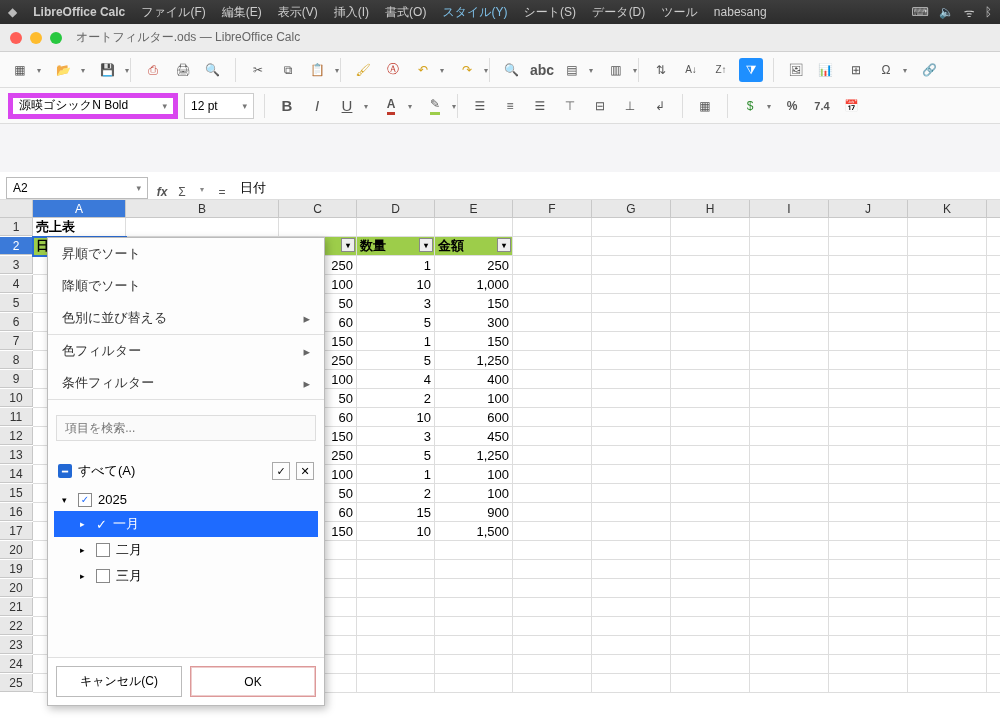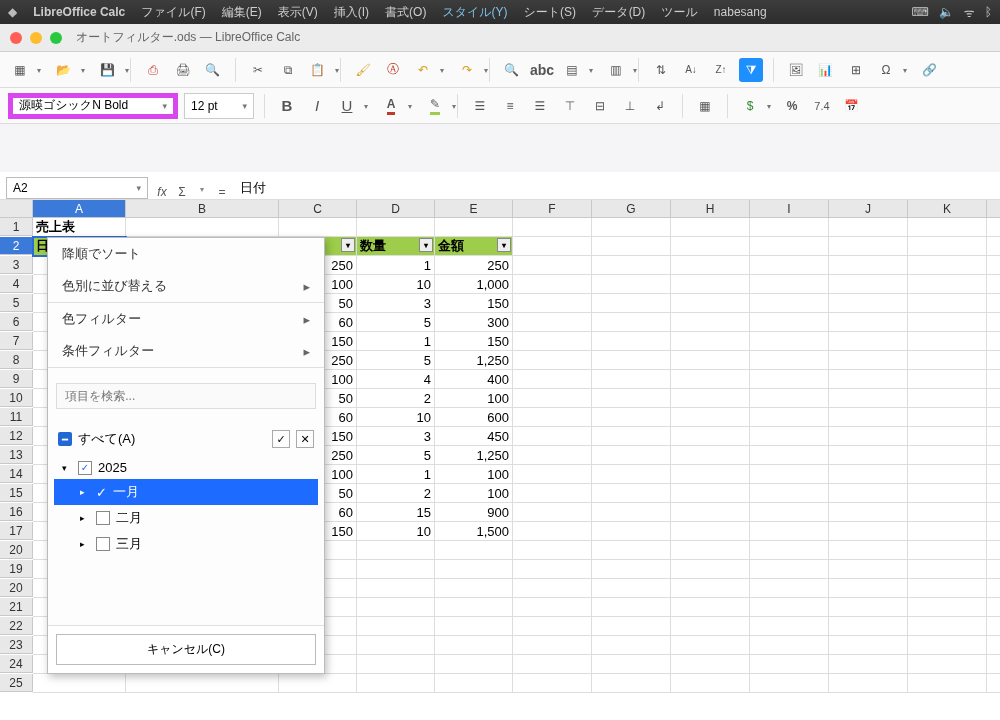--- a/index.html
+++ b/index.html
@@ -182,31 +182,31 @@
   <div class="tb-btn">⊤</div>
   <div class="tb-btn">⊟</div>
   <div class="tb-btn">⊥</div>
   <div class="tb-btn">↲</div>
   <div class="tb-sep"></div>
   <div class="tb-btn">▦</div>
   <div class="tb-sep"></div>
   <div class="tb-btn" style="color:#2e8b2e">$<span class="arr">▾</span></div>
   <div style="width:6px"></div>
   <div class="tb-btn" style="font-weight:bold">%</div>
-  <div class="tb-btn" style="font-size:11px;font-weight:normal">7.4</div>
+  <div class="tb-btn" style="font-size:11px;font-weight:bold">7.4</div>
   <div class="tb-btn">📅</div>
 </div>
 
 <div class="formulabar">
   <div class="namebox">
       <span>A2</span>
       <span style="font-size:9px;color:#777">▾</span>
     </div>
   <div class="fx-btns">
-    <span style="font-style:italic;font-weight:normal">fx</span>
+    <span style="font-style:italic;font-weight:bold">fx</span>
     <span>Σ</span>
     <span style="font-size:8px;color:#888">▾</span>
     <span>=</span>
   </div>
   <input class="formula-input" readonly="" value="日付" style="">
 </div>
 
 <div class="sheet-wrap">
   <div class="grid" id="grid">
       <div class="corner"></div>
@@ -544,20 +544,23 @@
       <div class="cell"></div>
       <div class="cell"></div>
       <div class="cell"></div>
       <div class="cell"></div>
       <div class="cell"></div>
       <div class="cell"></div>
     </div>
 
   <div class="dropdown">
     <div class="dd-item">
+        <span>昇順でソート</span>
+      </div>
+    <div class="dd-item">
         <span>降順でソート</span>
       </div>
     <div class="dd-item">
         <span>色別に並び替える</span>
         <span class="arrow">▸</span>
       </div>
     <div class="dd-sep"></div>
     <div class="dd-item">
         <span>色フィルター</span>
         <span class="arrow">▸</span>
@@ -596,20 +599,21 @@
       </div>
       <div class="tree-row" style="padding-left:26px">
         <span class="tgl">▸</span>
         <span class="chk"></span>
         <span>三月</span>
       </div>
     </div>
     <div style="height:60px"></div>
     <div class="dd-buttons">
       <button>キャンセル(C)</button>
+      <button class="ok">OK</button>
     </div>
   </div>
 
   <div class="cursor-ptr">➤</div>
 </div>
 
 <div class="hscroll">
     <div class="thumb"></div>
   </div>
 

